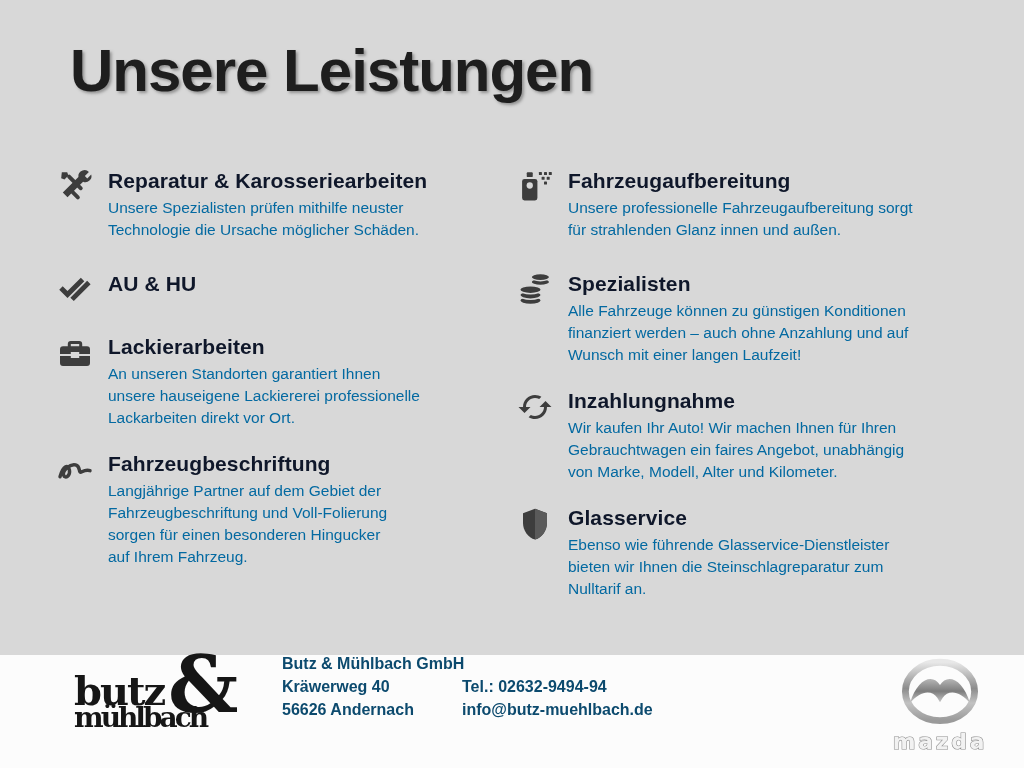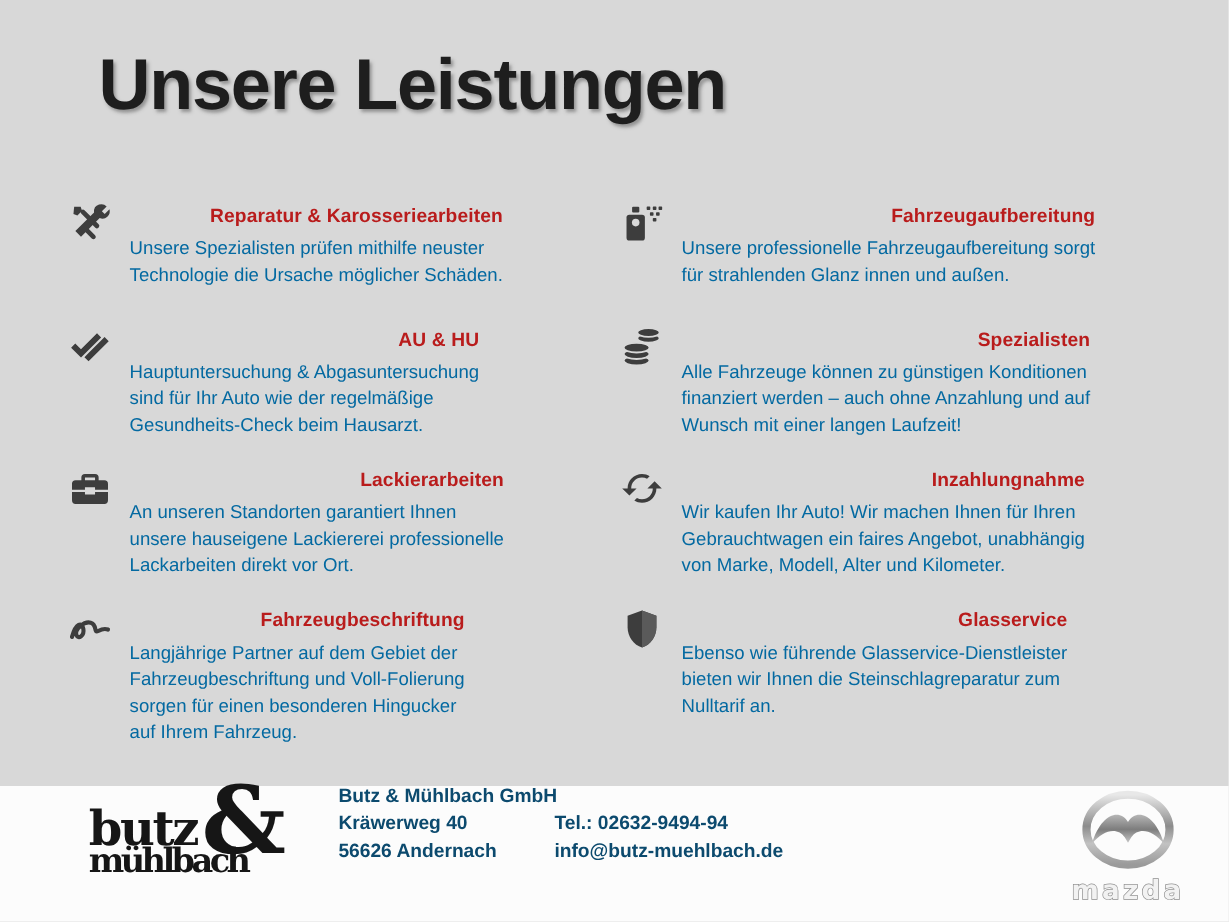--- a/index.html
+++ b/index.html
@@ -9,21 +9,20 @@
   .page {
     position:relative; width:1024px; height:768px;
     background:#d8d8d8;
   }
 
   .page-title {
     position:absolute; left:70px; top:36px;
     font-size:60px; font-weight:bold; letter-spacing:-1px;
     color:#1e1e1e;
     text-shadow:2px 2px 3px rgba(90,90,90,0.55);
-    margin-left:12px;
   }
 
   .services {
     position:absolute; left:55px; top:168px;
     display:flex;
   }
   .svc-col { display:flex; flex-direction:column; }
   .svc-col.left  { width:460px; }
   .svc-col.right { width:500px; }
 
@@ -33,22 +32,22 @@
   .svc-item.lines-4 { margin-bottom:22px; }
 
   .svc-icon {
     flex:0 0 40px; width:40px; height:40px;
     display:flex; align-items:flex-start; justify-content:center;
     margin-right:13px; margin-top:1px;
   }
   .svc-icon svg { width:36px; height:36px; }
 
   .svc-title {
-    font-size:16px; font-weight:bold; color:#b91c1c;
-    line-height:26px; margin-bottom:3px; letter-spacing:0.1px;text-align:right;
+    font-size:21px; font-weight:bold; color:#0f172a;
+    line-height:26px; margin-bottom:3px; letter-spacing:0.1px;
   }
   .svc-desc {
     font-size:15.5px; color:#0369a1; line-height:22px;
     white-space:pre-line;
   }
 
   .footer {
     position:absolute; left:0; bottom:0; width:1024px; height:113px;
     background:#fcfcfc;
     display:flex; align-items:flex-start;
@@ -104,23 +103,20 @@
 
       <div class="svc-item lines-3">
         <span class="svc-icon">
           <svg viewBox="0 0 24 24" fill="#3d3d3d">
             <path d="M1.5 11.8 L7 17.3 L18.2 6.1 L15.9 3.8 L7 12.7 L3.8 9.5 Z"></path>
             <path d="M9.5 17.3 L11.8 19.6 L23 8.4 L20.7 6.1 L11.8 15 Z" transform="translate(-0.6 -0.2)"></path>
           </svg>
         </span>
         <div>
           <div class="svc-title">AU &amp; HU</div>
-          <div class="svc-desc">Hauptuntersuchung &amp; Abgasuntersuchung
-sind für Ihr Auto wie der regelmäßige
-Gesundheits-Check beim Hausarzt.</div>
         </div>
       </div>
 
       <div class="svc-item lines-3">
         <span class="svc-icon">
           <svg viewBox="0 0 24 24" fill="#3d3d3d">
             <path d="M20 7.5 h-3.2 V6 a2 2 0 0 0 -2 -2 H9.2 a2 2 0 0 0 -2 2 v1.5 H4 a2 2 0 0 0 -2 2 v3.2 h7.2 v-1.4 h5.6 v1.4 H22 V9.5 a2 2 0 0 0 -2 -2 z M9.2 6 h5.6 v1.5 H9.2 Z"></path>
             <path d="M14.8 15.4 H9.2 V14 H2 v4.6 a2 2 0 0 0 2 2 h16 a2 2 0 0 0 2 -2 V14 h-7.2 v1.4 z"></path>
           </svg>
         </span>

